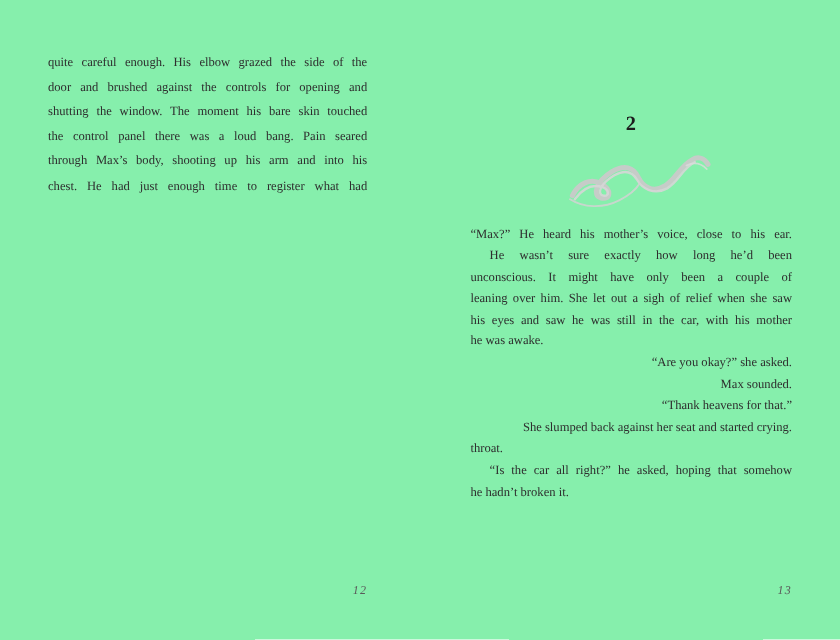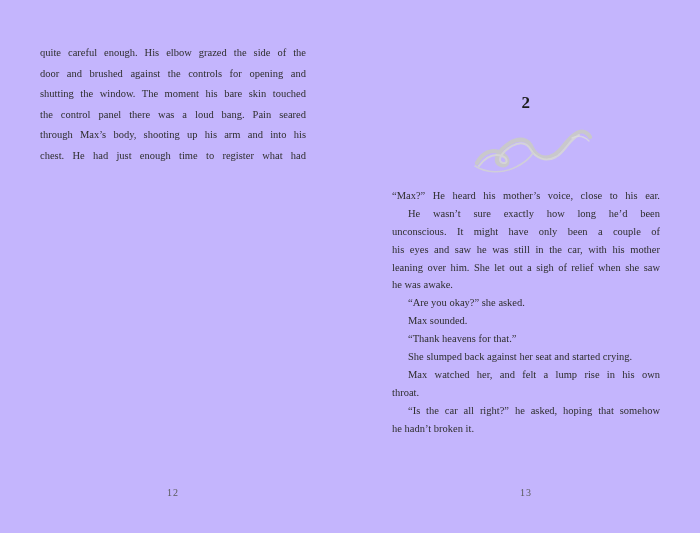--- a/index.html
+++ b/index.html
@@ -1,47 +1,47 @@
 <!DOCTYPE html>
 <html><head>
 <meta charset="utf-8">
 <style>
   html,body { margin:0; padding:0; background:#ffffff; }
   .spread {
     position: relative;
     width: 700px; height: 533px;
-    background: #c4b5fd;
+    background: #86efac;
     overflow: hidden;
     font-family: "Liberation Serif", "DejaVu Serif", serif;
     color: #2e2e2e;
   }
   .page { position:absolute; top:0; bottom:0; }
   .page.left  { left:0;   width:350px; }
   .page.right { left:350px; width:350px; }
 
   .textblock { position:absolute; font-size:10.5px; }
   .textblock.left-block  { left:40px;  top:43px;  width:266px; }
   .textblock.right-block { left:392px; top:187px; width:268px; }
 
   .left-block  .line { height:20.5px; line-height:20.5px; }
   .right-block .line { height:17.9px; line-height:17.9px; }
 
   .line { overflow:hidden; text-align:left; white-space:normal; }
   .line.j { text-align: justify; text-align-last: justify; }
-  .line.ind { text-indent: 16px; }
+  .line.ind { text-indent: 16px; text-align: right; }
 
   .chapter-number {
     position:absolute; left:392px; top:93px; width:268px;
     text-align:center; font-size:17px; font-weight:600; color:#1c1c1c;
     letter-spacing:0.5px;
   }
   .swirl-wrap { position:absolute; left:472px; top:122px; width:126px; height:54px; }
   .pagenum {
     position:absolute; top:487px; font-size:10px; color:#5a5a5a;
-    text-align:center; letter-spacing:1px;
+    text-align:right; letter-spacing:1px;font-style:italic;
   }
   .pagenum.left-num  { left:40px;  width:266px; }
   .pagenum.right-num { left:392px; width:268px; }
 </style>
 </head>
 <body>
 
 <div class="spread">
 
   <div class="page left"></div>
@@ -68,28 +68,27 @@
         <path d="M3 44 C 14 51, 30 52, 44 45 C 52 41, 58 36, 61 31" stroke="#d2d2d2" stroke-width="1.6" opacity="0.85"></path>
         <path d="M100 16 C 106 13, 112 14, 117 19" stroke="#dcdcdc" stroke-width="1.4" opacity="0.8"></path>
       </g>
     </svg>
   </div>
 
   <div class="textblock right-block">
       <div class="line j">“Max?” He heard his mother’s voice, close to his ear.</div>
       <div class="line j ind">He wasn’t sure exactly how long he’d been</div>
       <div class="line j">unconscious. It might have only been a couple of</div>
+      <div class="line j">leaning over him. She let out a sigh of relief when she saw</div>
       <div class="line j">his eyes and saw he was still in the car, with his mother</div>
-      <div class="line j">leaning over him. She let out a sigh of relief when she saw</div>
       <div class="line">he was awake.</div>
       <div class="line ind">“Are you okay?” she asked.</div>
       <div class="line ind">Max sounded.</div>
       <div class="line ind">“Thank heavens for that.”</div>
       <div class="line ind">She slumped back against her seat and started crying.</div>
-      <div class="line j ind">Max watched her, and felt a lump rise in his own</div>
       <div class="line">throat.</div>
       <div class="line j ind">“Is the car all right?” he asked, hoping that somehow</div>
       <div class="line">he hadn’t broken it.</div>
     </div>
 
   <div class="pagenum right-num">13</div>
 
 </div>
 
 </body></html>

